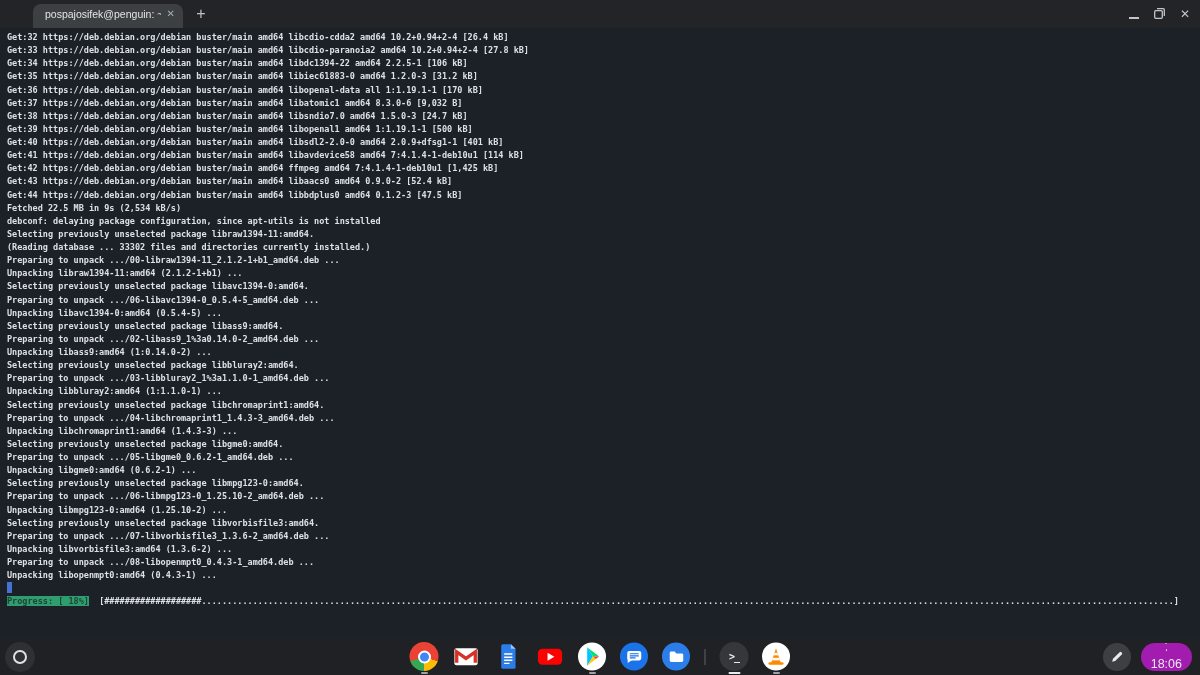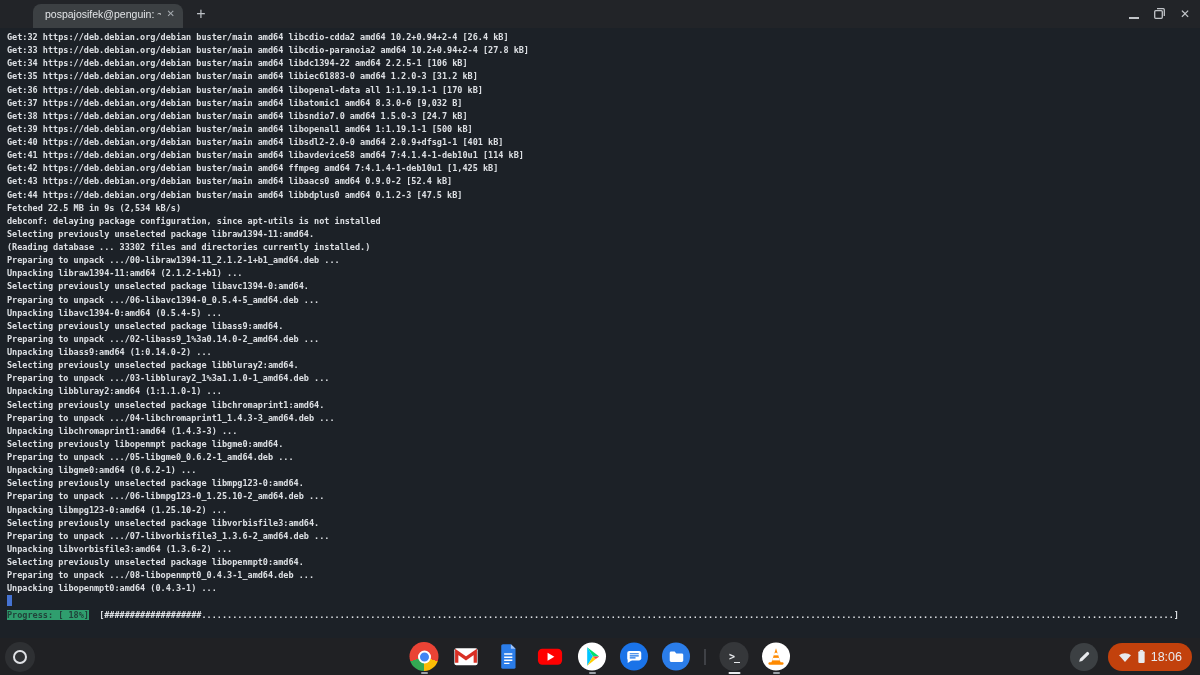--- a/index.html
+++ b/index.html
@@ -60,21 +60,21 @@
     position:absolute;left:50%;top:50%;transform:translate(-50%,-50%);
     width:9px;height:9px;border-radius:50%;background:#4285f4;border:2.6px solid #fff;
   }
   .term-glyph{
     width:29px;height:29px;border-radius:50%;background:#35373a;
     color:#e8eaed;font-family:"DejaVu Sans Mono",monospace;font-size:10px;font-weight:bold;
     display:flex;align-items:center;justify-content:center;letter-spacing:-1px;
   }
   .status{position:absolute;right:8px;top:4.5px;display:flex;align-items:center;gap:10px;}
   .stylus{width:28px;height:28px;border-radius:50%;background:#3c4043;display:flex;align-items:center;justify-content:center;}
-  .tray{height:28px;border-radius:14px;background:#c2410c;display:flex;align-items:center;gap:5px;padding:0 10px;}
+  .tray{height:28px;border-radius:14px;background:#a21caf;display:flex;align-items:center;gap:5px;padding:0 10px;flex-direction:column;}
   .clock{color:#e8eaed;font-size:12.5px;}
 </style>
 </head>
 <body>
 
 <div class="titlebar">
   <div class="tab">
     <span class="tab-title">pospajosifek@penguin: ~</span>
     <span class="tab-close">✕</span>
   </div>
@@ -117,30 +117,29 @@
       <div class="tline">Unpacking libavc1394-0:amd64 (0.5.4-5) ...</div>
       <div class="tline">Selecting previously unselected package libass9:amd64.</div>
       <div class="tline">Preparing to unpack .../02-libass9_1%3a0.14.0-2_amd64.deb ...</div>
       <div class="tline">Unpacking libass9:amd64 (1:0.14.0-2) ...</div>
       <div class="tline">Selecting previously unselected package libbluray2:amd64.</div>
       <div class="tline">Preparing to unpack .../03-libbluray2_1%3a1.1.0-1_amd64.deb ...</div>
       <div class="tline">Unpacking libbluray2:amd64 (1:1.1.0-1) ...</div>
       <div class="tline">Selecting previously unselected package libchromaprint1:amd64.</div>
       <div class="tline">Preparing to unpack .../04-libchromaprint1_1.4.3-3_amd64.deb ...</div>
       <div class="tline">Unpacking libchromaprint1:amd64 (1.4.3-3) ...</div>
-      <div class="tline">Selecting previously libopenmpt package libgme0:amd64.</div>
+      <div class="tline">Selecting previously unselected package libgme0:amd64.</div>
       <div class="tline">Preparing to unpack .../05-libgme0_0.6.2-1_amd64.deb ...</div>
       <div class="tline">Unpacking libgme0:amd64 (0.6.2-1) ...</div>
       <div class="tline">Selecting previously unselected package libmpg123-0:amd64.</div>
       <div class="tline">Preparing to unpack .../06-libmpg123-0_1.25.10-2_amd64.deb ...</div>
       <div class="tline">Unpacking libmpg123-0:amd64 (1.25.10-2) ...</div>
       <div class="tline">Selecting previously unselected package libvorbisfile3:amd64.</div>
       <div class="tline">Preparing to unpack .../07-libvorbisfile3_1.3.6-2_amd64.deb ...</div>
       <div class="tline">Unpacking libvorbisfile3:amd64 (1.3.6-2) ...</div>
-      <div class="tline">Selecting previously unselected package libopenmpt0:amd64.</div>
       <div class="tline">Preparing to unpack .../08-libopenmpt0_0.4.3-1_amd64.deb ...</div>
       <div class="tline">Unpacking libopenmpt0:amd64 (0.4.3-1) ...</div>
     </div>
   <div class="tline"><span class="cursor"></span></div>
   <div class="tline"><span class="plabel">Progress: [ 18%]</span><span>  [###################..............................................................................................................................................................................................]</span></div>
 </div>
 
 <div class="shelf">
   <div class="launcher">
     <span class="launcher-ring"></span>

